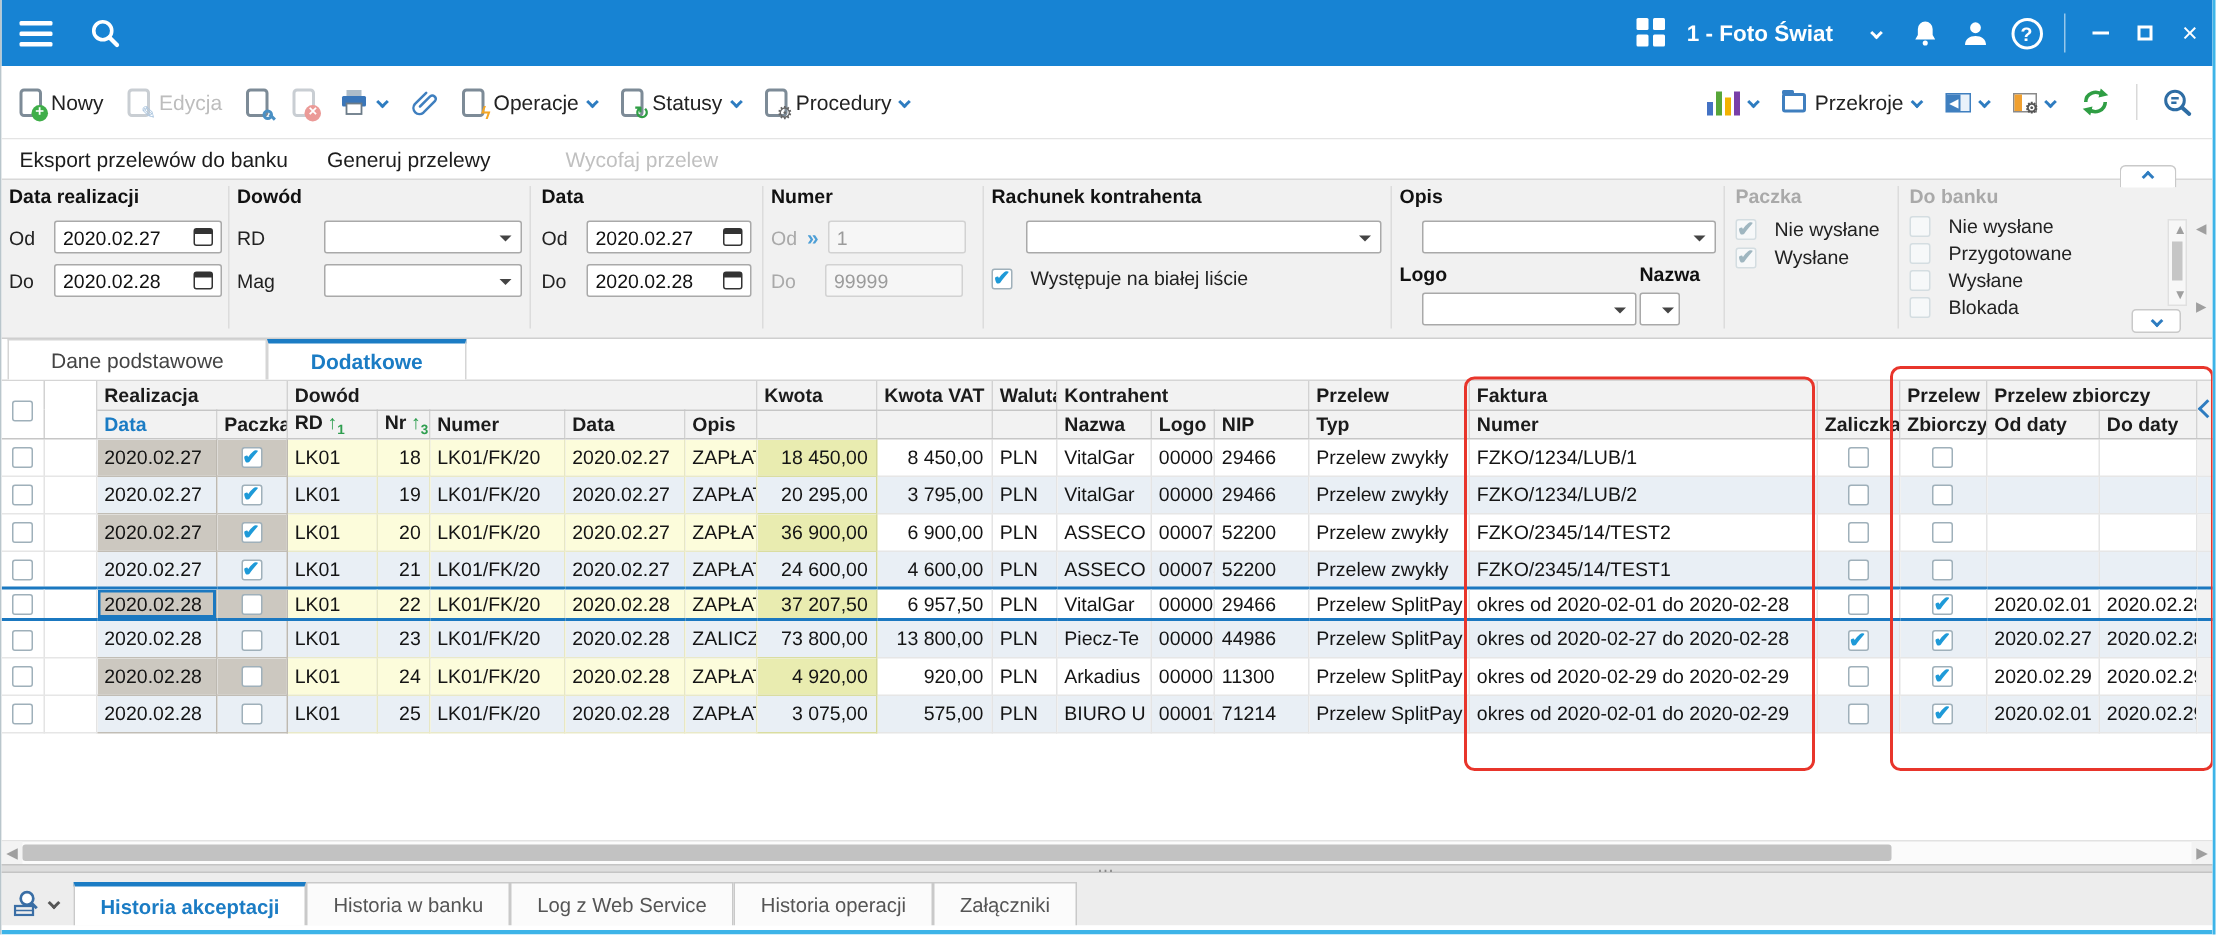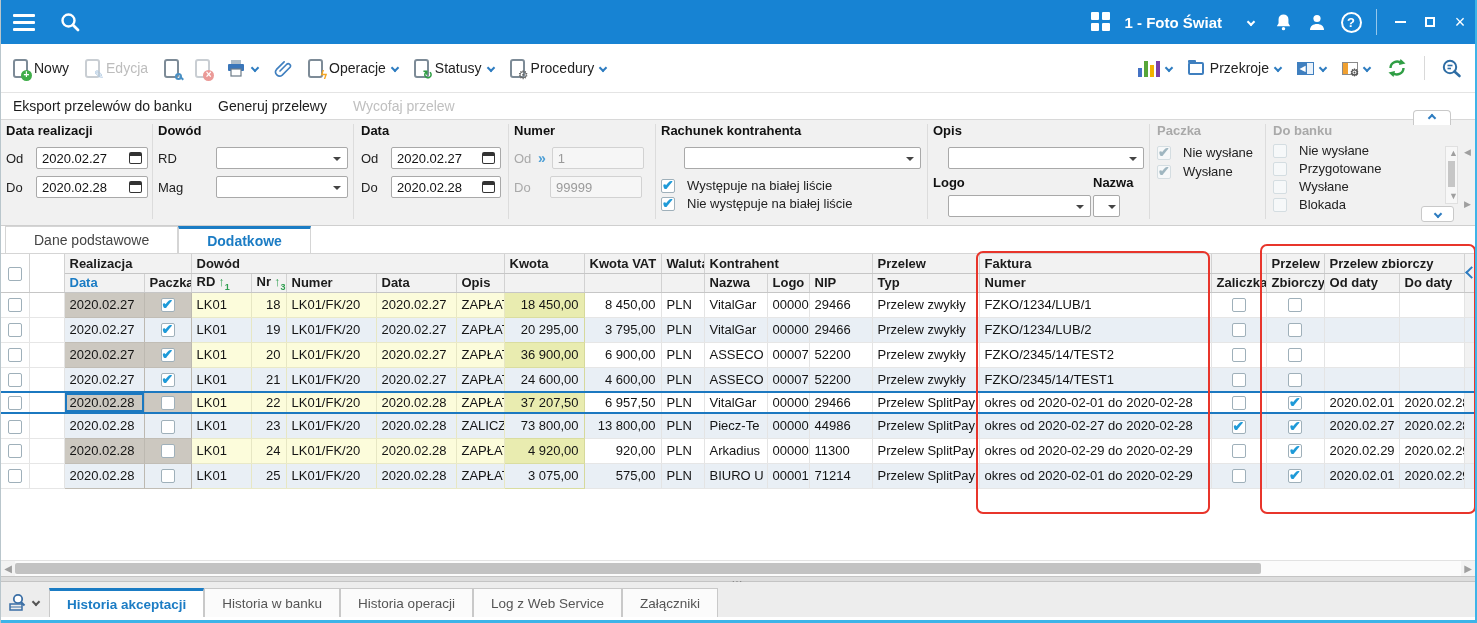--- a/index.html
+++ b/index.html
@@ -50,21 +50,21 @@
   .panelicon { width:17px; height:13px; border:1px solid #3f7fbf; background:#eaf2fa; position:relative; display:inline-block; }
   .panelicon i { position:absolute; left:0; top:0; bottom:0; width:9px; background:#3f7fbf; color:#fff; font-style:normal; font-size:8px; line-height:11px; text-align:center; }
   .gearwin { width:16px; height:13px; border:1px solid #8a8a8a; position:relative; display:inline-block; background:#fff; }
   .gearwin i { position:absolute; left:0; top:0; bottom:0; width:5px; background:#f0a030; }
   .gearwin b { position:absolute; right:-2px; bottom:-4px; font-size:10px; color:#555; line-height:1; }
   .toolsep { width:1px; height:24px; background:#d9d9d9; }
 
   
   .actionbar { position:absolute; left:0; top:93px; width:100%; height:27px; background:#fff; display:flex; align-items:center; gap:26px; padding:0 12px; font-size:14px; color:#1c1c1c; border-bottom:1px solid #d8d8d8; }
   .actionbar .act { cursor:pointer; }
-  .actionbar .act.disabled { color:#c0c0c0; }
+  .actionbar .act.disabled { color:#c0c0c0;margin-left:24px; }
 
   
   .filters { position:absolute; left:0; top:120px; width:100%; height:106px; background:#f1f1f1; border-bottom:1px solid #cfcfcf; font-size:13px; }
   .fsec { position:absolute; top:3px; }
   .ftitle { font-weight:bold; color:#111; height:17px; }
   .ftitle.dim { color:#a9a9a9; }
   .frow { display:flex; align-items:center; margin-top:7px; gap:6px; }
   .flab { color:#222; width:24px; }
   .flab.dim, .fdim { color:#a9a9a9; }
   .inp { background:#fff; border:1px solid #a9a9a9; border-radius:2px; height:22px; padding:0 5px; display:flex; align-items:center; justify-content:space-between; color:#111; }
@@ -378,24 +378,20 @@
   <div class="fsec" style="left:660px; width:262px;">
     <div class="ftitle">Rachunek kontrahenta</div>
     <div class="frow" style="margin-left:23px;">
       <span class="sel" style="width:237px;">
           <span class="tri"></span>
         </span>
     </div>
     <div class="frow" style="margin-top:9px;">
       <span class="cb on"></span>
       <span class="cblab">Występuje na białej liście</span>
-    </div>
-    <div class="frow" style="margin-top:3px;">
-      <span class="cb on"></span>
-      <span class="cblab">Nie występuje na białej liście</span>
     </div>
   </div>
 
   <div class="fsec" style="left:932px; width:213px;">
     <div class="ftitle">Opis</div>
     <div class="frow" style="margin-left:15px;">
       <span class="sel" style="width:196px;">
           <span class="tri"></span>
         </span>
     </div>
@@ -748,17 +744,17 @@
     <svg width="20" height="18" viewBox="0 0 20 18">
       <rect x="1" y="11" width="12" height="6" fill="none" stroke="#3a6ea5" stroke-width="1.5"></rect>
       <line x1="1" y1="14" x2="13" y2="14" stroke="#3a6ea5" stroke-width="1"></line>
       <circle cx="9" cy="6" r="4.2" fill="#fff" stroke="#3a6ea5" stroke-width="1.8"></circle>
       <line x1="12" y1="9" x2="15.5" y2="12.5" stroke="#3a6ea5" stroke-width="2"></line>
     </svg>
     <span class="vchev dark"></span>
   </span>
   <div class="btab active">Historia akceptacji</div>
   <div class="btab">Historia w banku</div>
+  <div class="btab">Log z Web Service</div>
   <div class="btab">Historia operacji</div>
-  <div class="btab">Log z Web Service</div>
   <div class="btab">Załączniki</div>
 </div>
 <div class="bottomstrip"></div>
 
 </body></html>

